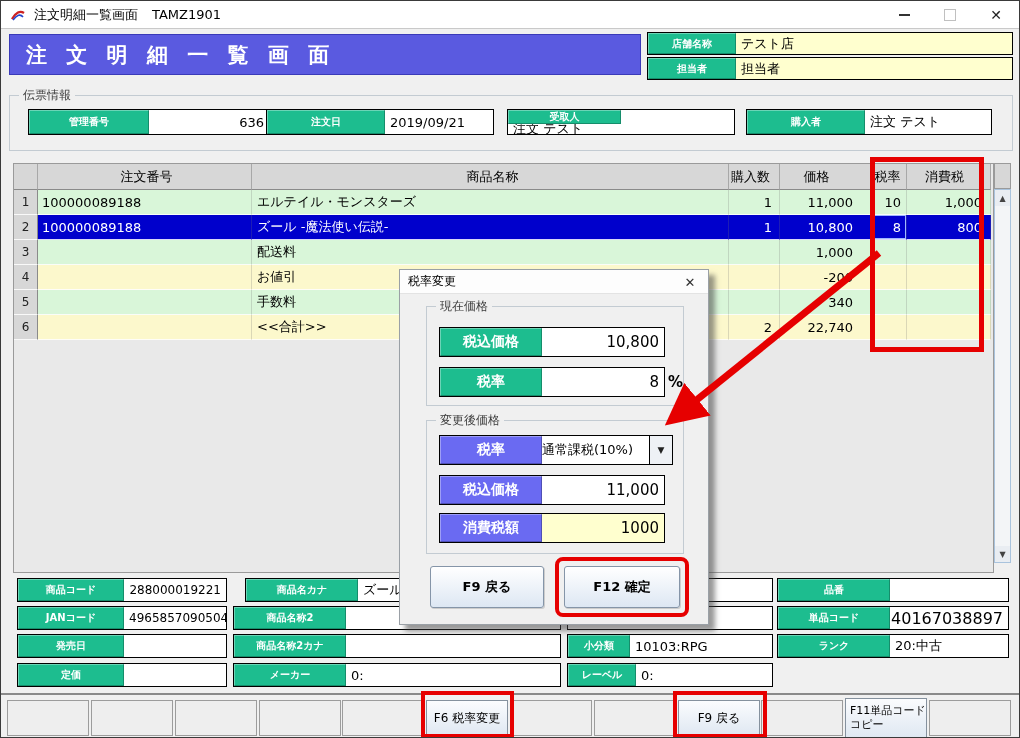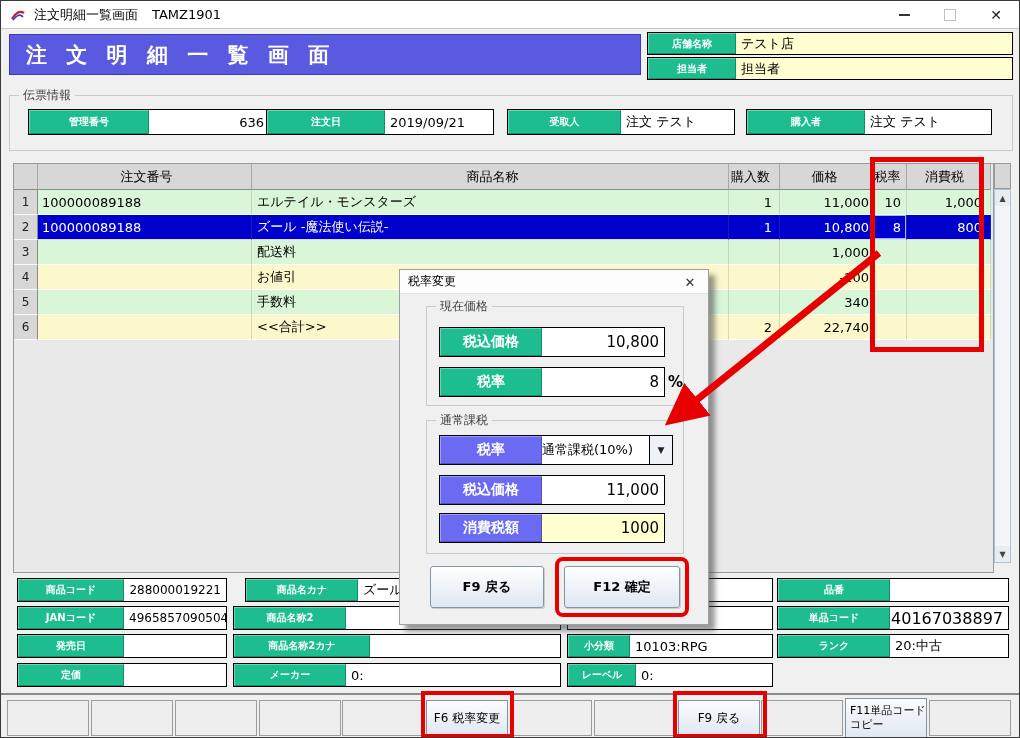--- a/index.html
+++ b/index.html
@@ -41,21 +41,21 @@
   .thead{display:flex;height:26px;}
   .hcell{background:#d7d7d7;border-right:1px solid #a8a8a8;border-bottom:1px solid #8a8a8a;
          font-size:13px;display:flex;align-items:center;justify-content:center;box-sizing:border-box;color:#000;}
   .cell{font-size:13px;display:flex;align-items:center;box-sizing:border-box;
         border-right:1px solid rgba(120,120,120,.25);border-bottom:1px solid rgba(255,255,255,.85);
         white-space:nowrap;overflow:hidden;}
   .rn{background:#d7d7d7;justify-content:center;border-right:1px solid #8a8a8a;font-size:12px;color:#222;}
   .c-order{width:214px;padding-left:4px;}
   .c-name{width:477px;padding-left:5px;}
   .c-qty{width:51px;justify-content:flex-end;padding-right:7px;}
-  .c-price{width:94px;justify-content:flex-end;padding-right:4px;}
+  .c-price{width:94px;justify-content:flex-end;padding-right:20px;}
   .c-rate{width:33px;justify-content:flex-end;padding-right:5px;}
   .c-tax{width:84px;justify-content:flex-end;padding-right:8px;text-align:right;}
   .h-rn{width:24px;}
   .row-green .cell{background:#d9f6d9;}
   .row-yellow .cell{background:#fcf8cc;}
   .row-selected .cell{background:#0000cc;color:#ffffff;}
   .row-green .rn,.row-yellow .rn,.row-selected .rn{background:#d7d7d7;color:#222;}
   .focus-cell{box-shadow:inset 0 0 0 1px #9fb8ff;}
   
   #hdr-stub{position:absolute;left:993px;top:134px;width:17px;height:26px;background:#d7d7d7;border:1px solid #9a9a9a;box-sizing:border-box;}
@@ -139,21 +139,21 @@
     <div class="grp" style="left:8px;top:66px;width:1004px;height:56px;">
       <span class="gl">伝票情報</span>
       <div class="pair" style="left:18px;top:13px;width:242px;height:26px;">
         <span class="lbl" style="width:120px;">管理番号</span>
         <span class="val num">636</span>
       </div>
       <div class="pair" style="left:256px;top:13px;width:228px;height:26px;">
         <span class="lbl" style="width:118px;">注文日</span>
         <span class="val">2019/09/21</span>
       </div>
-      <div class="pair" style="left:497px;top:13px;width:228px;height:26px;">
+      <div class="pair" style="left:497px;top:13px;width:228px;height:26px;flex-direction:column;">
         <span class="lbl" style="width:113px;">受取人</span>
         <span class="val">注文 テスト</span>
       </div>
       <div class="pair" style="left:736px;top:13px;width:246px;height:26px;">
         <span class="lbl" style="width:118px;">購入者</span>
         <span class="val">注文 テスト</span>
       </div>
     </div>
 
     <div id="grid">
@@ -255,21 +255,21 @@
 
     <div class="pair" style="left:244px;top:549px;width:328px;">
       <span class="lbl" style="width:112px;">商品名カナ</span>
       <span class="val">ズール</span>
     </div>
     <div class="pair" style="left:232px;top:577px;width:328px;gap:28px;">
       <span class="lbl" style="width:112px;">商品名称2</span>
       <span class="val"></span>
     </div>
     <div class="pair" style="left:232px;top:605px;width:328px;">
-      <span class="lbl" style="width:136px;">商品名称2カナ</span>
+      <span class="lbl" style="width:112px;">商品名称2カナ</span>
       <span class="val"></span>
     </div>
     <div class="pair" style="left:232px;top:634px;width:328px;">
       <span class="lbl" style="width:112px;">メーカー</span>
       <span class="val">0:</span>
     </div>
 
     <div class="pair" style="left:566px;top:605px;width:206px;">
       <span class="lbl" style="width:62px;">小分類</span>
       <span class="val">10103:RPG</span>
@@ -307,21 +307,21 @@
           <span class="val num">10,800</span>
         </div>
         <div class="pair dpair" style="left:12px;top:60px;width:226px;">
           <span class="lbl" style="width:102px;">税率</span>
           <span class="val num">8</span>
         </div>
         <span class="pct" style="left:241px;top:66px;">%</span>
       </div>
 
       <div class="grp" style="left:26px;top:150px;width:258px;height:134px;">
-        <span class="gl">通常課税</span>
+        <span class="gl">変更後価格</span>
         <div class="pair dpair" style="left:12px;top:14px;width:234px;">
           <span class="lbl purple" style="width:102px;">税率</span>
           <span id="combo-box">
             <span id="combo-text">通常課税(10%)</span>
             <span id="combo-btn">
                 <span>▼</span>
               </span>
           </span>
         </div>
         <div class="pair dpair" style="left:12px;top:54px;width:226px;">

